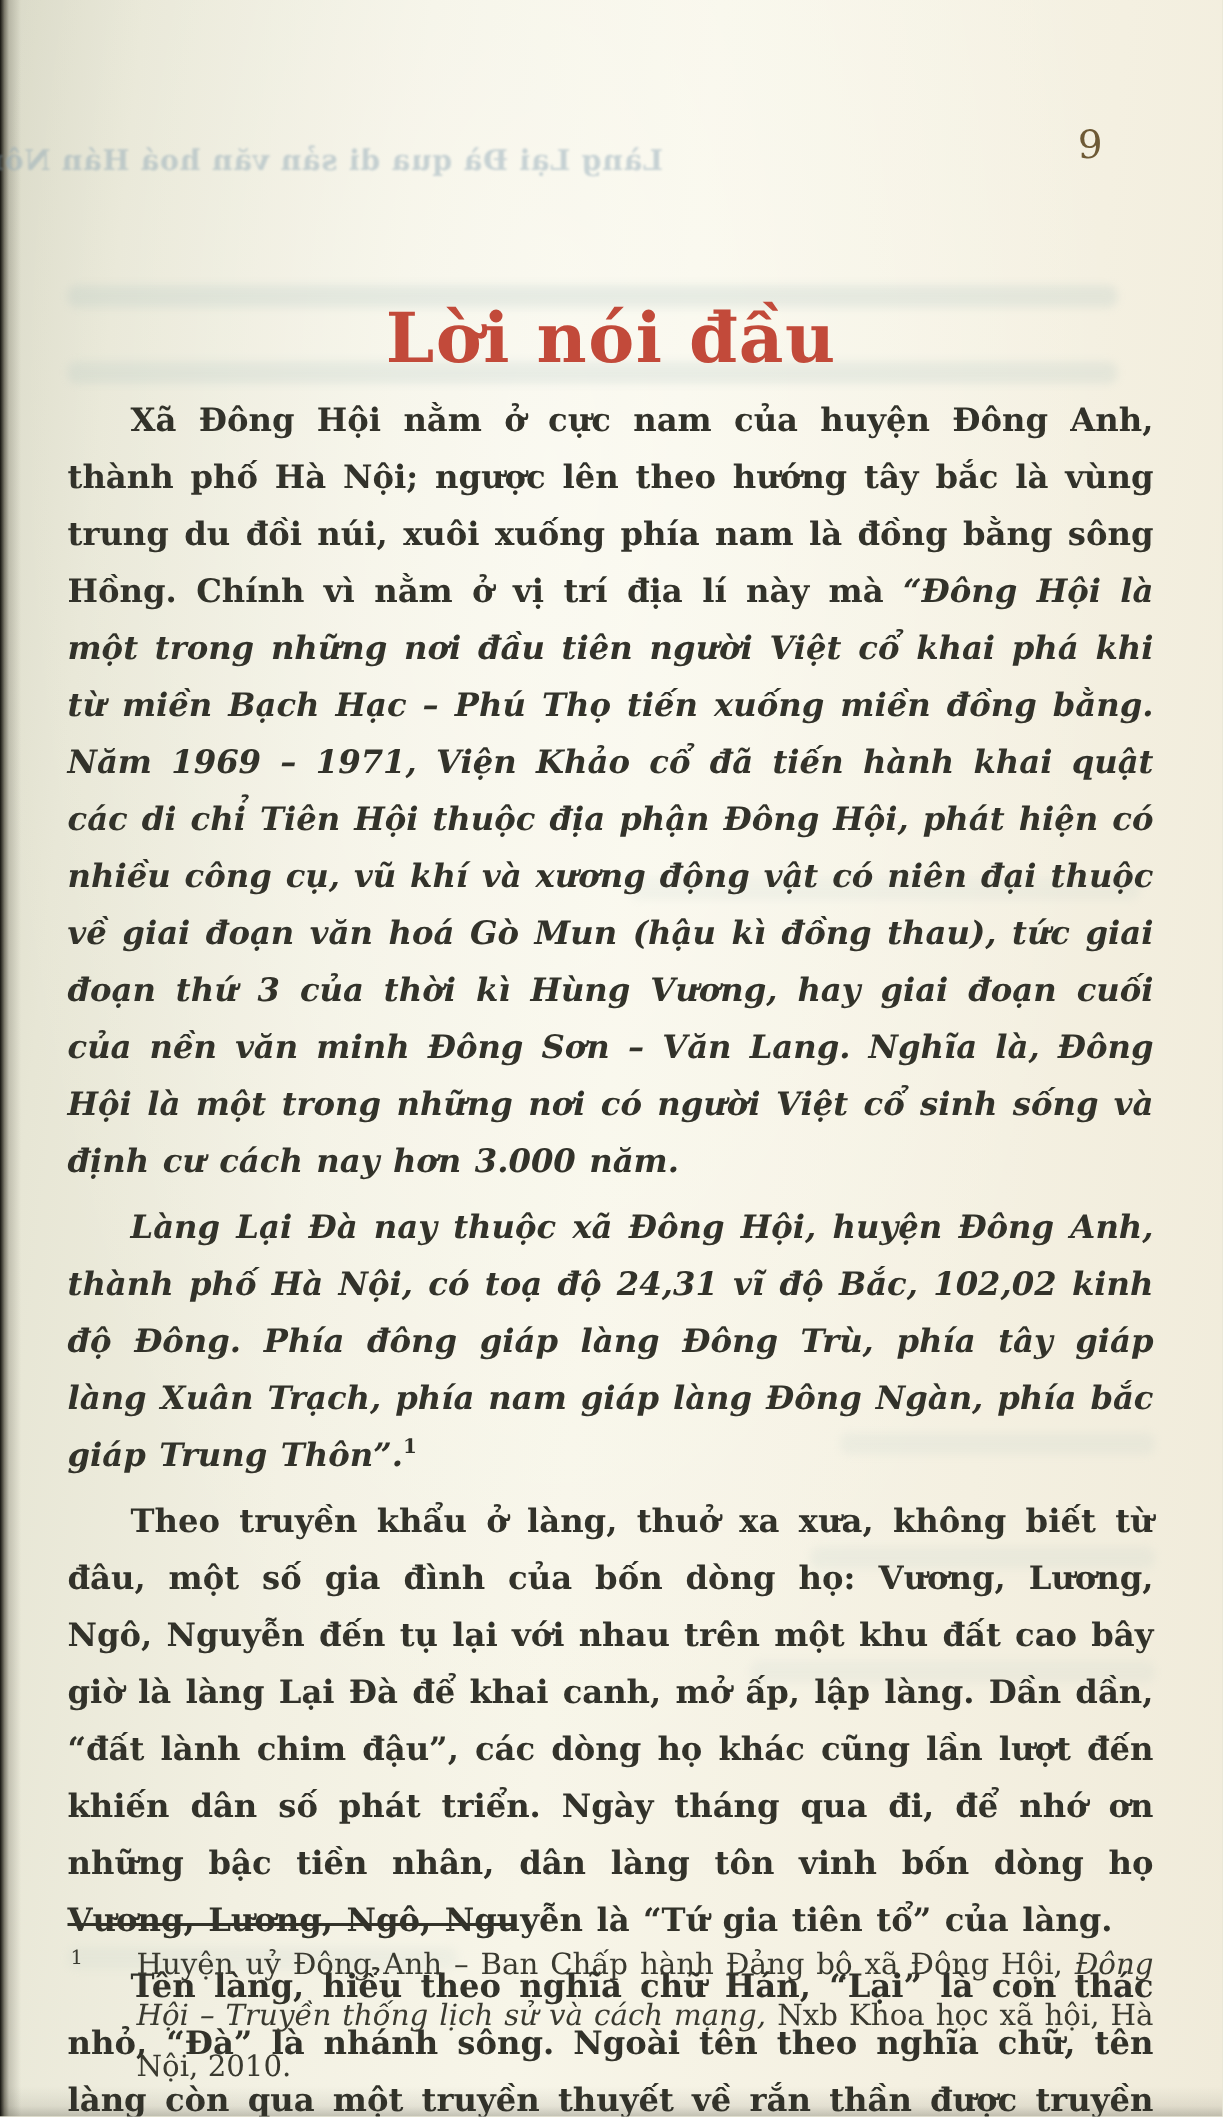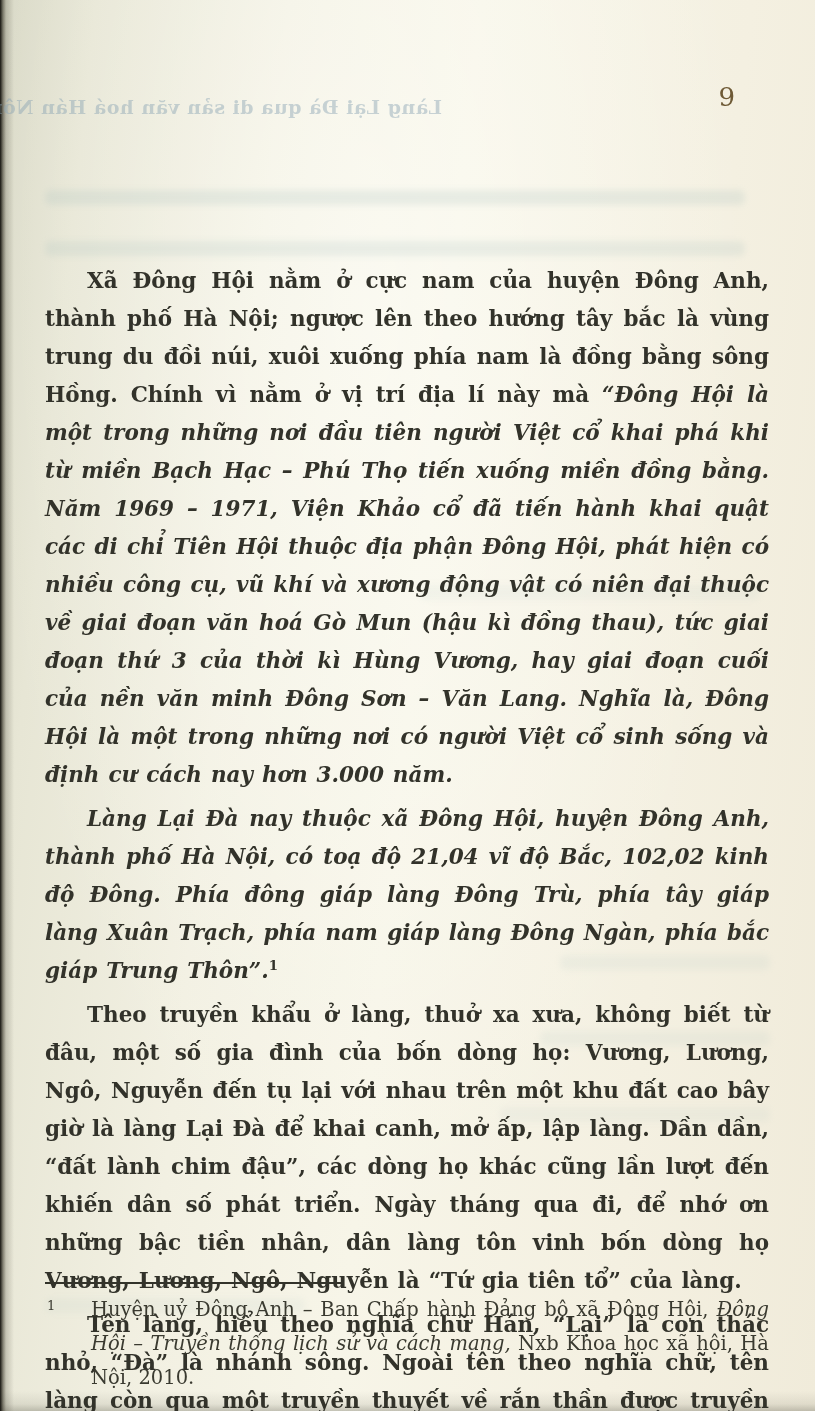--- a/index.html
+++ b/index.html
@@ -137,29 +137,30 @@
   <div class="bleed-strip bs1"></div>
   <div class="bleed-strip bs2"></div>
   <div class="bleed-strip bs3"></div>
   <div class="bleed-strip bs4"></div>
   <div class="bleed-strip bs5"></div>
   <div class="bleed-strip bs6"></div>
   <div class="bleed-strip bs7"></div>
 
   <div class="page-number">9</div>
 
+  <h1 class="preface-title">Lời nói đầu</h1>
 
   <div class="body-text">
 
     <p>
       <span class="seg-regular">Xã Đông Hội nằm ở cực nam của huyện Đông Anh, thành phố Hà Nội; ngược lên theo hướng tây bắc là vùng trung du đồi núi, xuôi xuống phía nam là đồng bằng sông Hồng. Chính vì nằm ở vị trí địa lí này mà </span><span class="seg-italic">“Đông Hội là một trong những nơi đầu tiên người Việt cổ khai phá khi từ miền Bạch Hạc – Phú Thọ tiến xuống miền đồng bằng. Năm 1969 – 1971, Viện Khảo cổ đã tiến hành khai quật các di chỉ Tiên Hội thuộc địa phận Đông Hội, phát hiện có nhiều công cụ, vũ khí và xương động vật có niên đại thuộc về giai đoạn văn hoá Gò Mun (hậu kì đồng thau), tức giai đoạn thứ 3 của thời kì Hùng Vương, hay giai đoạn cuối của nền văn minh Đông Sơn – Văn Lang. Nghĩa là, Đông Hội là một trong những nơi có người Việt cổ sinh sống và định cư cách nay hơn 3.000 năm.</span>
     </p>
 
     <p>
-      <span class="seg-italic">Làng Lại Đà nay thuộc xã Đông Hội, huyện Đông Anh, thành phố Hà Nội, có toạ độ 21,04 vĩ độ Bắc, 102,02 kinh độ Đông. Phía đông giáp làng Đông Trù, phía tây giáp làng Xuân Trạch, phía nam giáp làng Đông Ngàn, phía bắc giáp Trung Thôn”.</span><sup class="fn-ref">1</sup>
+      <span class="seg-italic">Làng Lại Đà nay thuộc xã Đông Hội, huyện Đông Anh, thành phố Hà Nội, có toạ độ 24,31 vĩ độ Bắc, 102,02 kinh độ Đông. Phía đông giáp làng Đông Trù, phía tây giáp làng Xuân Trạch, phía nam giáp làng Đông Ngàn, phía bắc giáp Trung Thôn”.</span><sup class="fn-ref">1</sup>
     </p>
 
     <p>
       <span class="seg-regular">Theo truyền khẩu ở làng, thuở xa xưa, không biết từ đâu, một số gia đình của bốn dòng họ: Vương, Lương, Ngô, Nguyễn đến tụ lại với nhau trên một khu đất cao bây giờ là làng Lại Đà để khai canh, mở ấp, lập làng. Dần dần, “đất lành chim đậu”, các dòng họ khác cũng lần lượt đến khiến dân số phát triển. Ngày tháng qua đi, để nhớ ơn những bậc tiền nhân, dân làng tôn vinh bốn dòng họ Vương, Lương, Ngô, Nguyễn là “Tứ gia tiên tổ” của làng.</span>
     </p>
 
     <p>
       <span class="seg-regular">Tên làng, hiểu theo nghĩa chữ Hán, “Lại” là con thác nhỏ, “Đà” là nhánh sông. Ngoài tên theo nghĩa chữ, tên làng còn qua một truyền thuyết về rắn thần được truyền khẩu từ thế hệ này qua thế hệ</span>
     </p>
 

